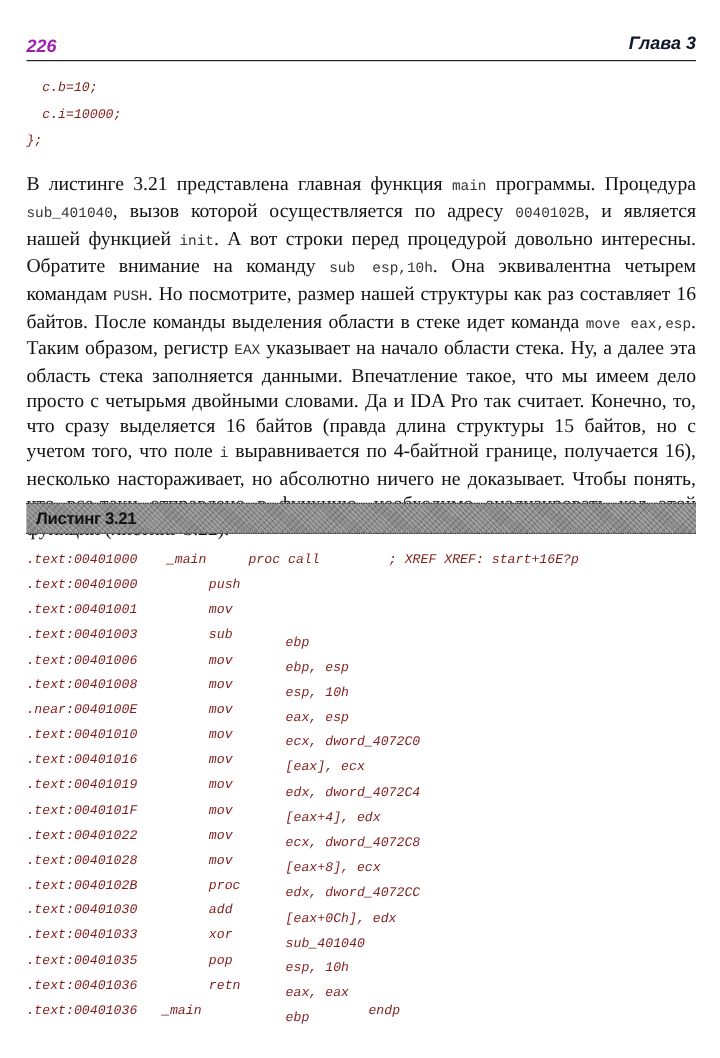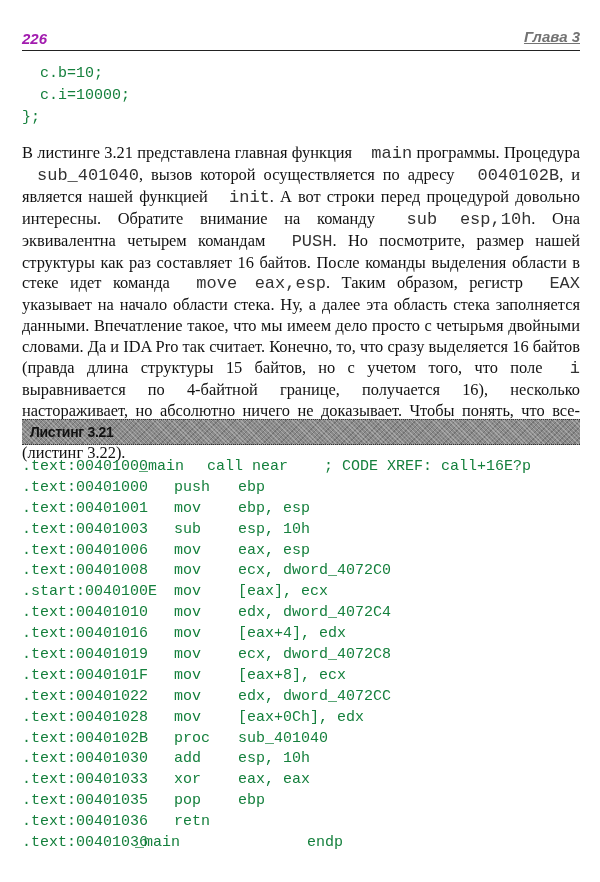--- a/index.html
+++ b/index.html
@@ -3,43 +3,43 @@
 <meta charset="utf-8">
 <style>
   html, body { margin: 0; padding: 0; background: #ffffff; }
   body { width: 600px; height: 882px; position: relative; overflow: hidden; color: #111; }
   .page { position: absolute; left: 0; top: 0; width: 600px; height: 882px; }
   .header { position: absolute; left: 22px; top: 28px; width: 558px; height: 22px;
     border-bottom: 1.6px solid #222; }
   .hdr-num { position: absolute; left: 0; top: 2px; font-family: "Liberation Sans", sans-serif;
     font-style: italic; font-weight: bold; font-size: 15px; color: #a21caf; }
   .hdr-chap { position: absolute; right: 0; top: 0; font-family: "Liberation Sans", sans-serif;
-    font-style: italic; font-weight: bold; font-size: 15px; color: #737373; text-decoration: underline; }
-  .code { font-family: "Liberation Mono", monospace; font-size: 15px; color: #15803d; }
+    font-style: italic; font-weight: bold; font-size: 15px; color: #0f172a; }
+  .code { font-family: "Liberation Mono", monospace; font-size: 11px; color: #7f1d1d; font-style: italic; }
   .pre-code { position: absolute; left: 22px; top: 63px; }
   .pre-line { height: 22px; line-height: 22px; white-space: pre; }
   .para { position: absolute; left: 22px; top: 143px; width: 558px;
     font-family: "Liberation Serif", serif; font-size: 16.4px; line-height: 20.9px;
     text-align: justify; color: #111; }
-  .para .m { font-family: "Liberation Mono", monospace; font-size: 17px; color: #333; margin-left: 15px; }
+  .para .m { font-family: "Liberation Mono", monospace; font-size: 12px; color: #333; }
   .listing-bar { position: absolute; left: 22px; top: 419px; width: 558px; height: 24px;
     background:
       repeating-linear-gradient(45deg, rgba(255,255,255,0.25) 0 1px, rgba(0,0,0,0) 1px 3px),
       repeating-linear-gradient(-45deg, rgba(0,0,0,0.18) 0 1px, rgba(0,0,0,0) 1px 4px),
       #8a8a8a;
     border-top: 1px dotted #333; border-bottom: 1px dotted #333; text-align: center; }
   .listing-title { position: absolute; left: 8px; top: 4px; font-family: "Liberation Sans", sans-serif;
     font-weight: bold; font-size: 14px; color: #111; letter-spacing: -0.3px; }
   .asm { position: absolute; left: 22px; top: 457px; }
   .asm-row { position: relative; height: 20.9px; line-height: 20.9px; white-space: pre; }
   .asm-row span { position: absolute; top: 0; }
   .c-addr { left: 0; }
   .c-label { left: 117px; }
   .c-op { left: 152px; }
-  .c-args { left: 216px; }
+  .c-args { left: 216px; margin-top: 48px; }
   .c-cmt { left: 302px; }
   .c-endp { left: 237px; margin-left: 48px; }
 </style>
 </head>
 <body>
 
 <div class="page">
 
   <div class="header">
     <span class="hdr-num">226</span>
@@ -52,27 +52,27 @@
     <div class="pre-line">};</div>
   </div>
 
   <div class="para" id="para"><span>В листинге 3.21 представлена главная функция </span><span class="m">main</span><span> программы. Процедура </span><span class="m">sub_401040</span><span>, вызов которой осуществляется по адресу </span><span class="m">0040102B</span><span>, и является нашей функцией </span><span class="m">init</span><span>. А вот строки перед процедурой довольно интересны. Обратите внимание на команду </span><span class="m">sub esp,10h</span><span>. Она эквивалентна четырем командам </span><span class="m">PUSH</span><span>. Но посмотрите, размер нашей структуры как раз составляет 16 байтов. После команды выделения области в стеке идет команда </span><span class="m">move eax,esp</span><span>. Таким образом, регистр </span><span class="m">EAX</span><span> указывает на начало области стека. Ну, а далее эта область стека заполняется данными. Впечатление такое, что мы имеем дело просто с четырьмя двойными словами. Да и IDA Pro так считает. Конечно, то, что сразу выделяется 16 байтов (правда длина структуры 15 байтов, но с учетом того, что поле </span><span class="m">i</span><span> выравнивается по 4-байтной границе, получается 16), несколько настораживает, но абсолютно ничего не доказывает. Чтобы понять, что все-таки отправлено в функцию, необходимо анализировать код этой функции (листинг 3.22).</span></div>
 
   <div class="listing-bar">
     <span class="listing-title">Листинг 3.21</span>
   </div>
 
   <div class="asm code" id="asm">
-      <div class="asm-row"><span class="c-addr">.text:00401000</span><span class="c-label" style="left: 117px;">_main</span><span class="c-op" style="left: 185px;">call near</span><span class="c-cmt">; CODE XREF: call+16E?p</span></div>
+      <div class="asm-row"><span class="c-addr">.text:00401000</span><span class="c-label" style="left: 117px;">_main</span><span class="c-op" style="left: 185px;">proc call</span><span class="c-cmt">; XREF XREF: start+16E?p</span></div>
       <div class="asm-row"><span class="c-addr">.text:00401000</span><span class="c-op">push</span><span class="c-args">ebp</span></div>
       <div class="asm-row"><span class="c-addr">.text:00401001</span><span class="c-op">mov</span><span class="c-args">ebp, esp</span></div>
       <div class="asm-row"><span class="c-addr">.text:00401003</span><span class="c-op">sub</span><span class="c-args">esp, 10h</span></div>
       <div class="asm-row"><span class="c-addr">.text:00401006</span><span class="c-op">mov</span><span class="c-args">eax, esp</span></div>
       <div class="asm-row"><span class="c-addr">.text:00401008</span><span class="c-op">mov</span><span class="c-args">ecx, dword_4072C0</span></div>
-      <div class="asm-row"><span class="c-addr">.start:0040100E</span><span class="c-op">mov</span><span class="c-args">[eax], ecx</span></div>
+      <div class="asm-row"><span class="c-addr">.near:0040100E</span><span class="c-op">mov</span><span class="c-args">[eax], ecx</span></div>
       <div class="asm-row"><span class="c-addr">.text:00401010</span><span class="c-op">mov</span><span class="c-args">edx, dword_4072C4</span></div>
       <div class="asm-row"><span class="c-addr">.text:00401016</span><span class="c-op">mov</span><span class="c-args">[eax+4], edx</span></div>
       <div class="asm-row"><span class="c-addr">.text:00401019</span><span class="c-op">mov</span><span class="c-args">ecx, dword_4072C8</span></div>
       <div class="asm-row"><span class="c-addr">.text:0040101F</span><span class="c-op">mov</span><span class="c-args">[eax+8], ecx</span></div>
       <div class="asm-row"><span class="c-addr">.text:00401022</span><span class="c-op">mov</span><span class="c-args">edx, dword_4072CC</span></div>
       <div class="asm-row"><span class="c-addr">.text:00401028</span><span class="c-op">mov</span><span class="c-args">[eax+0Ch], edx</span></div>
       <div class="asm-row"><span class="c-addr">.text:0040102B</span><span class="c-op">proc</span><span class="c-args">sub_401040</span></div>
       <div class="asm-row"><span class="c-addr">.text:00401030</span><span class="c-op">add</span><span class="c-args">esp, 10h</span></div>
       <div class="asm-row"><span class="c-addr">.text:00401033</span><span class="c-op">xor</span><span class="c-args">eax, eax</span></div>
       <div class="asm-row"><span class="c-addr">.text:00401035</span><span class="c-op">pop</span><span class="c-args">ebp</span></div>

